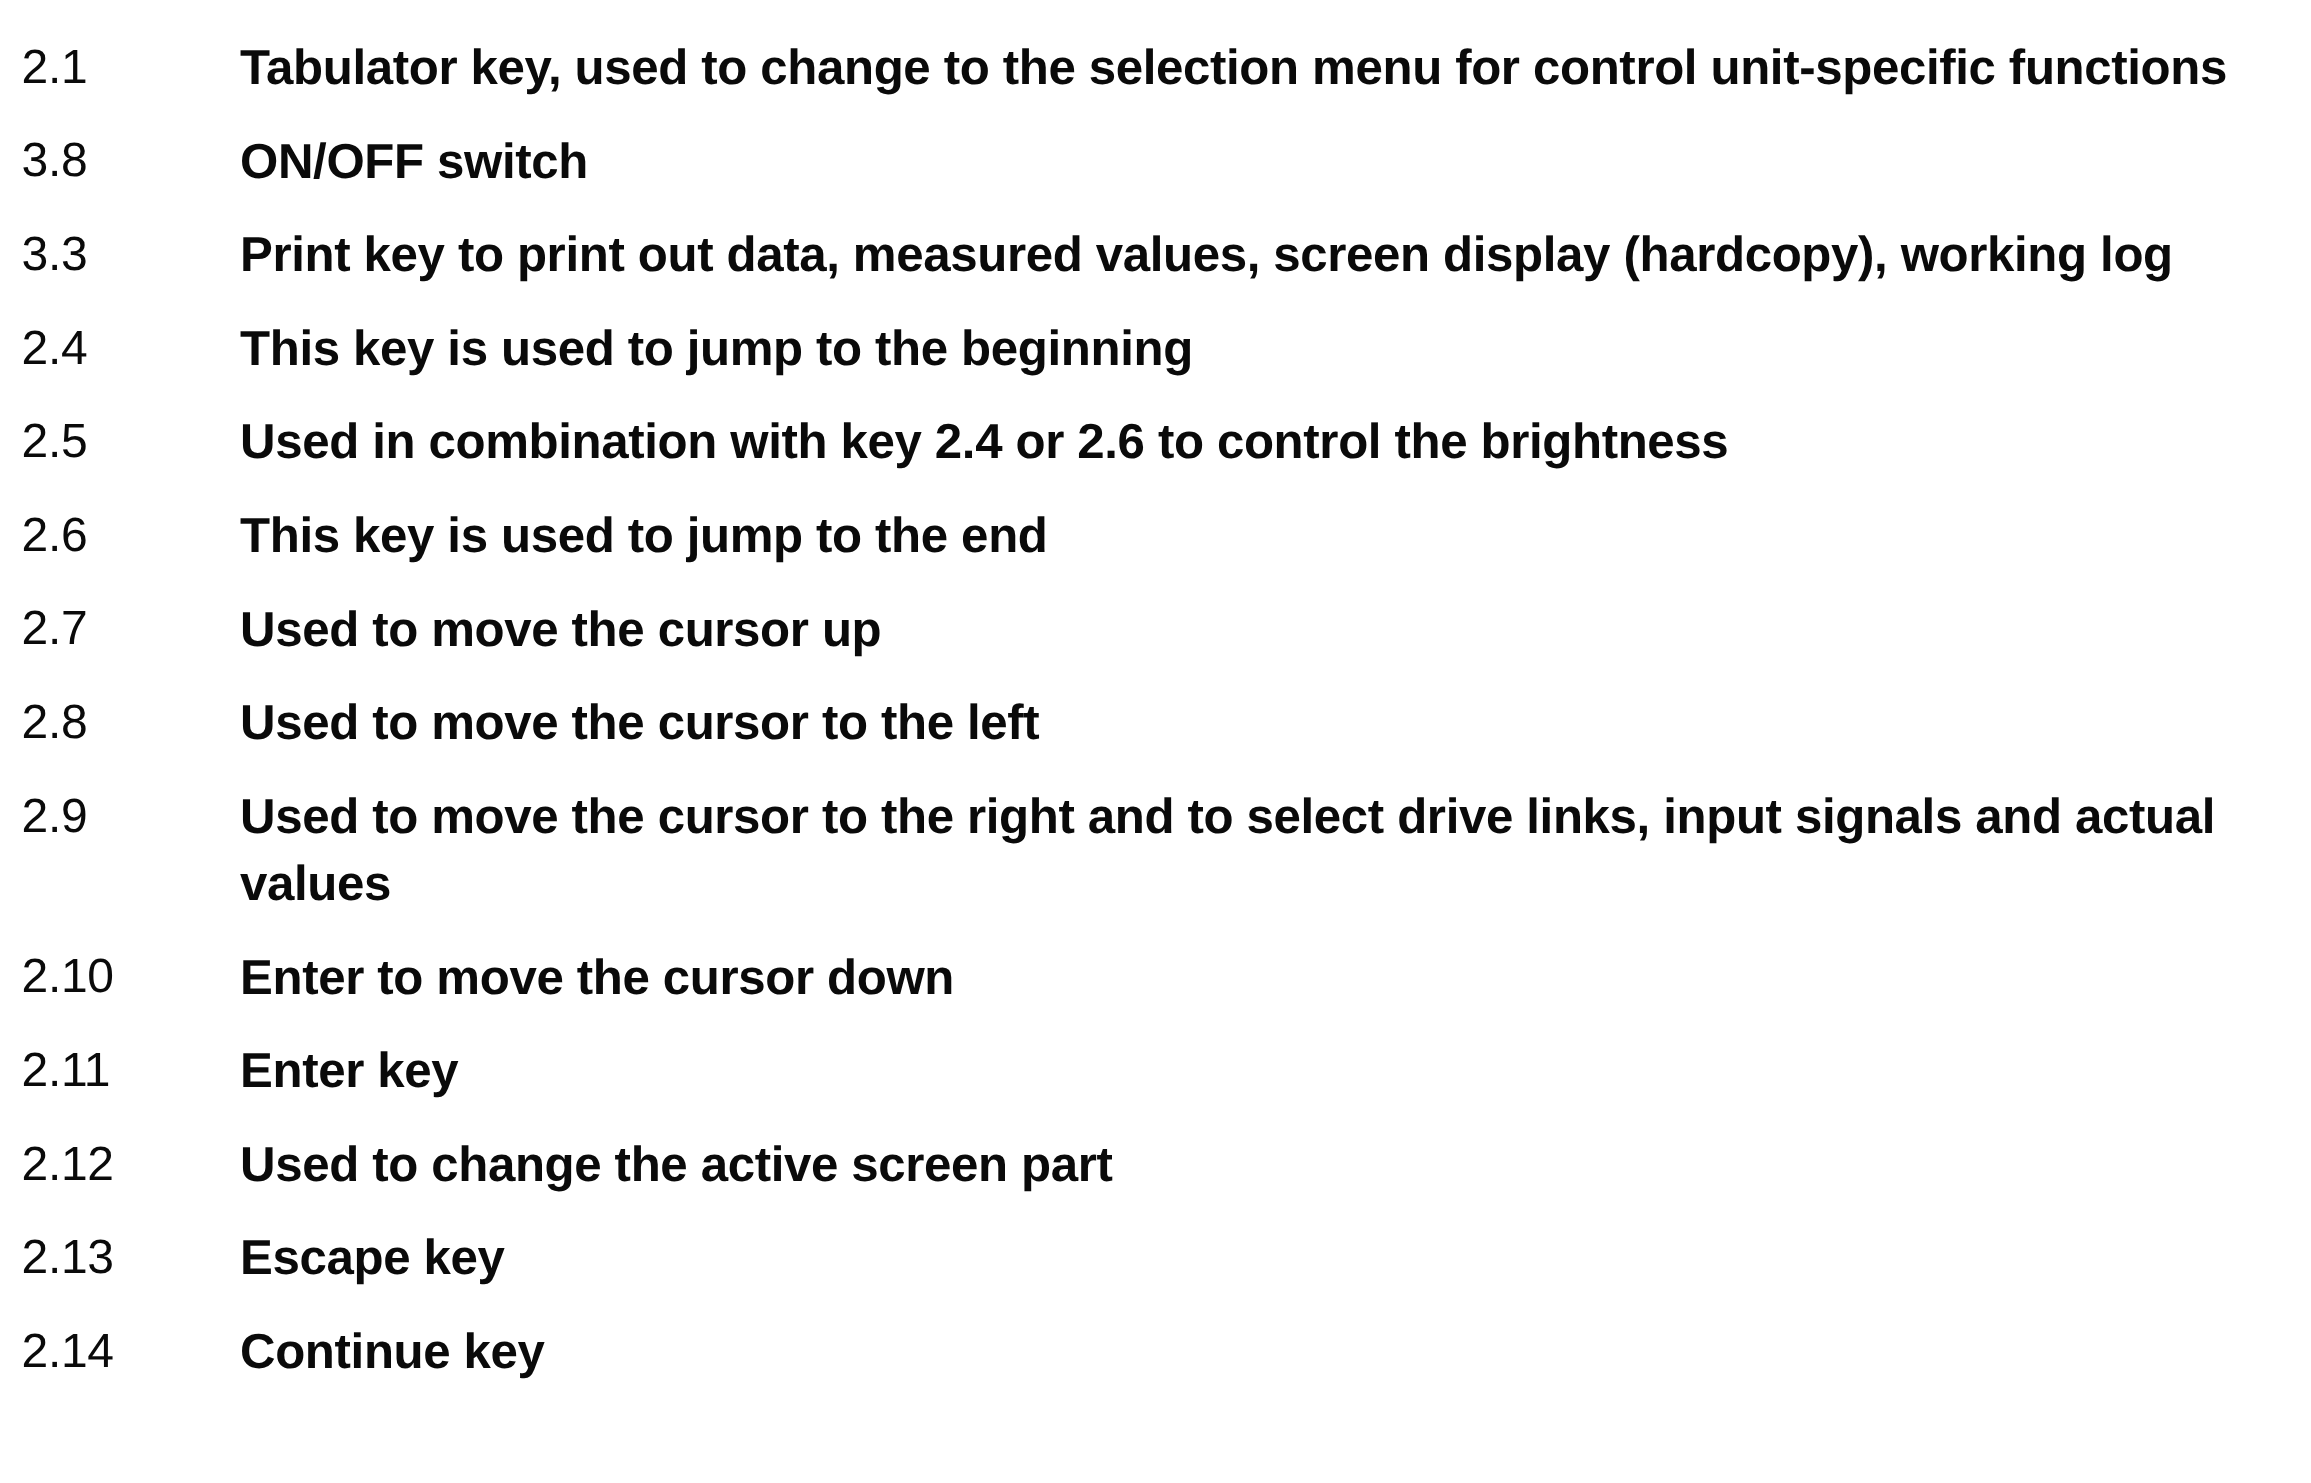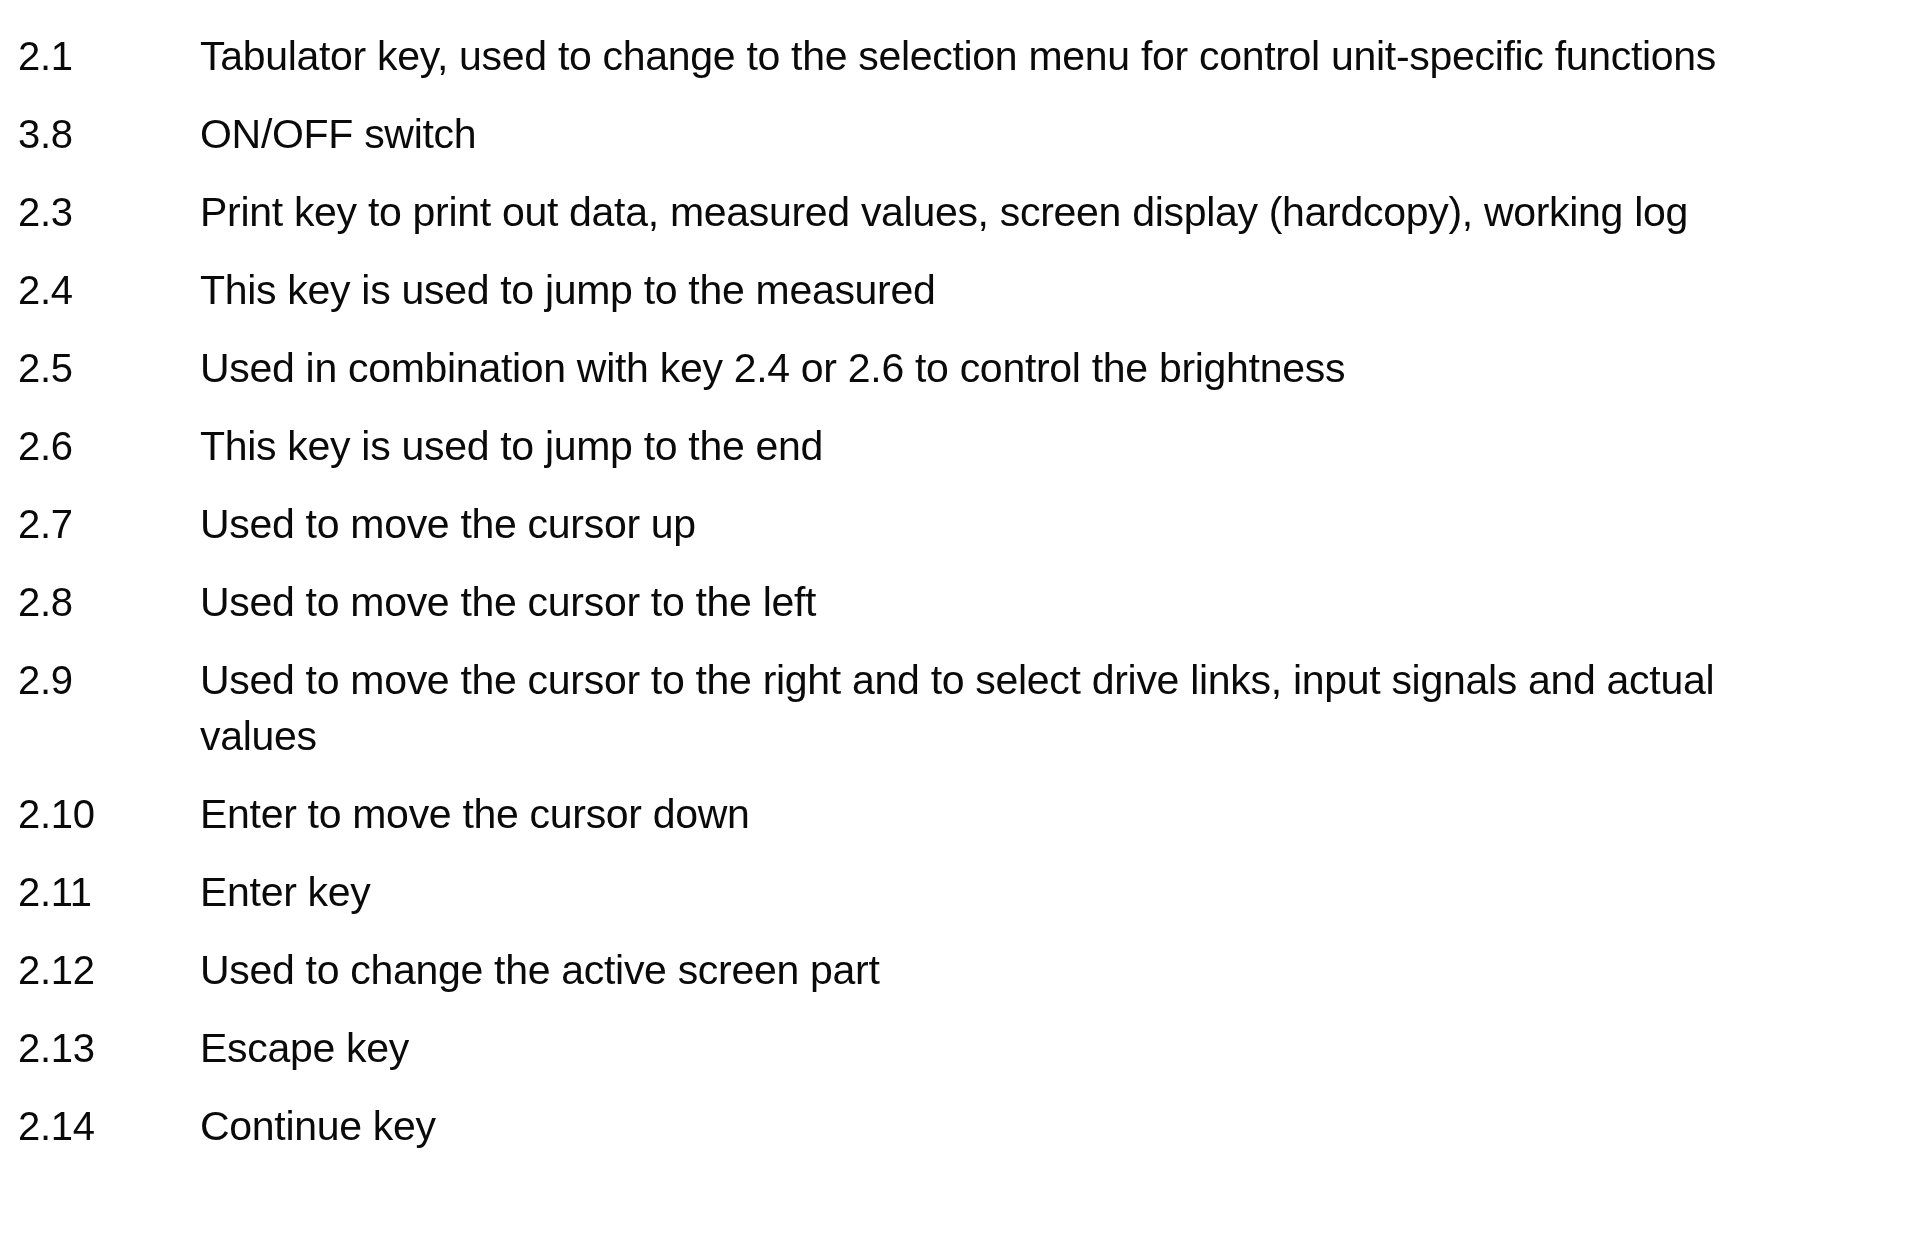--- a/index.html
+++ b/index.html
@@ -31,45 +31,46 @@
     font-size: 40px;
     line-height: 56px;
     letter-spacing: -0.3px;
   }
   .desc {
     flex: 1 1 auto;
     font-size: 41px;
     line-height: 56px;
     letter-spacing: -0.3px;
     white-space: pre-line; 
+    font-weight: bold;
   }
 </style>
 </head>
 <body>
 
 <div class="page" style="background: rgb(255, 255, 255); color: rgb(10, 10, 10);">
   <div class="key-list">
   <div class="row">
     <span class="num">2.1</span>
     <span class="desc">Tabulator key, used to change to the selection menu for control unit-specific functions</span>
   </div>
 
   <div class="row">
     <span class="num">3.8</span>
     <span class="desc">ON/OFF switch</span>
   </div>
 
   <div class="row">
-    <span class="num">2.3</span>
+    <span class="num">3.3</span>
     <span class="desc">Print key to print out data, measured values, screen display (hardcopy), working log</span>
   </div>
 
   <div class="row">
     <span class="num">2.4</span>
-    <span class="desc">This key is used to jump to the measured</span>
+    <span class="desc">This key is used to jump to the beginning</span>
   </div>
 
   <div class="row">
     <span class="num">2.5</span>
     <span class="desc">Used in combination with key 2.4 or 2.6 to control the brightness</span>
   </div>
 
   <div class="row">
     <span class="num">2.6</span>
     <span class="desc">This key is used to jump to the end</span>

